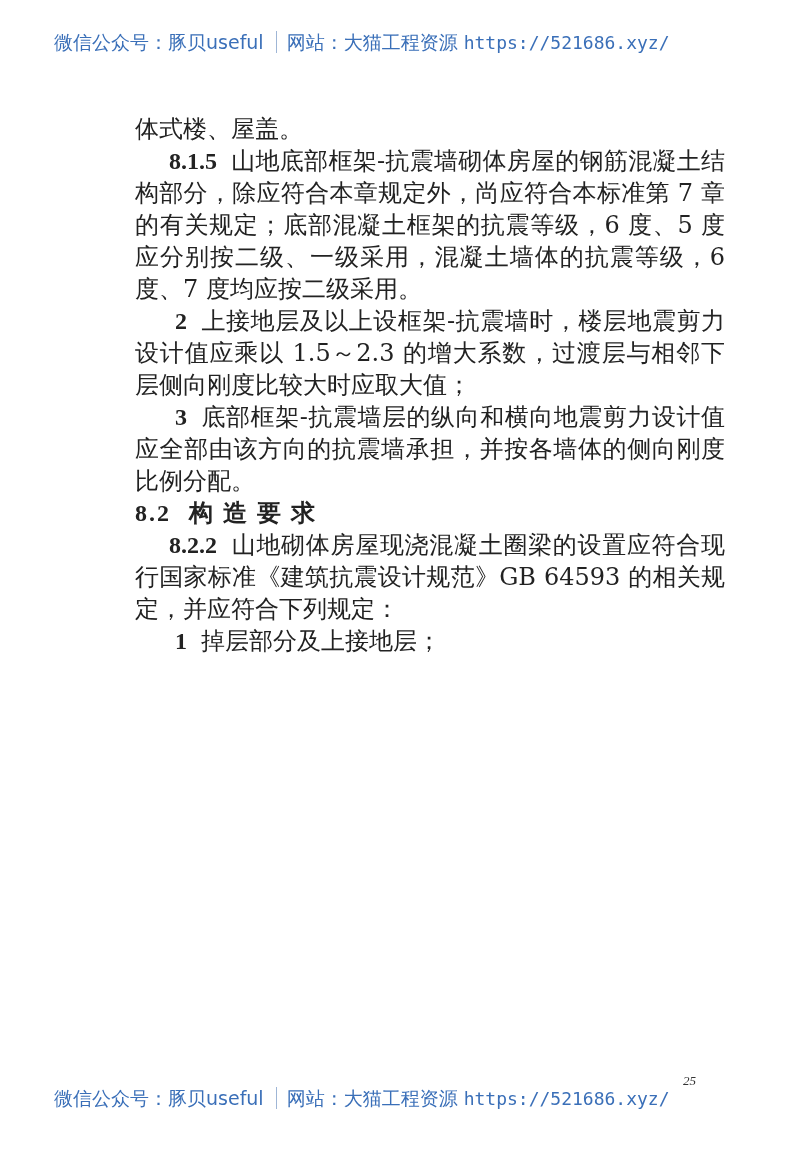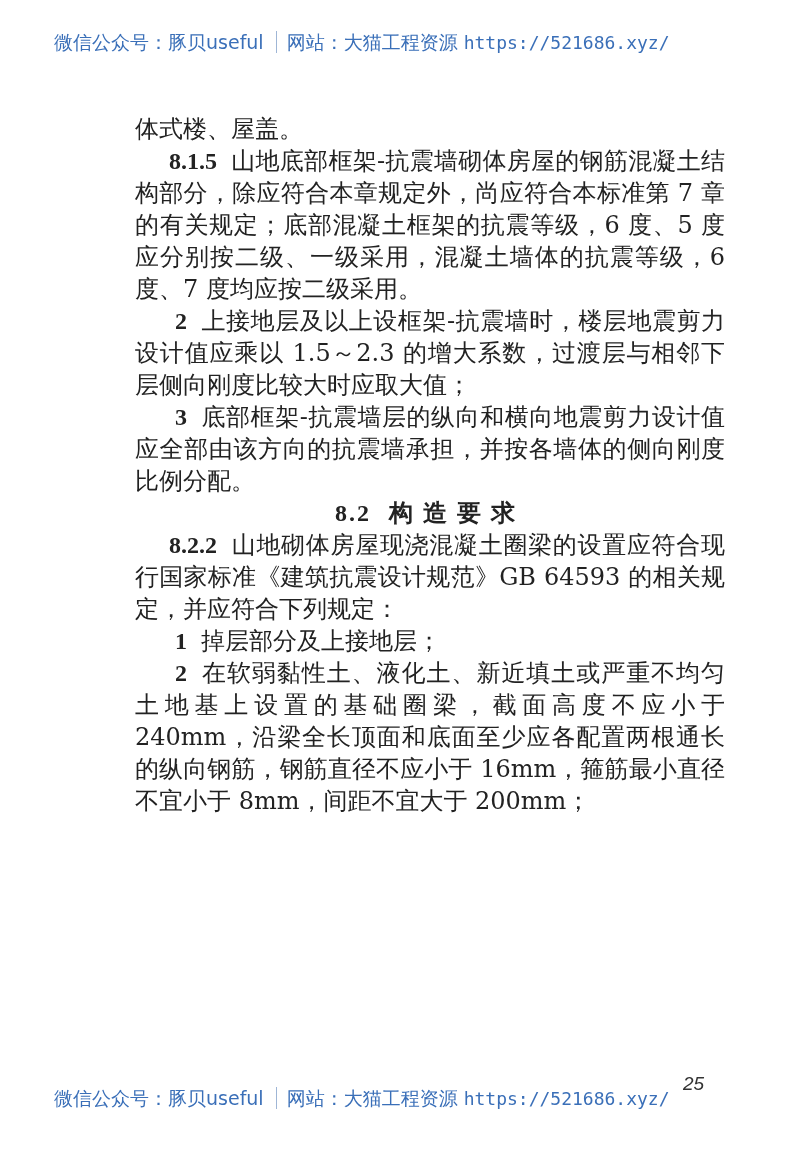--- a/index.html
+++ b/index.html
@@ -59,39 +59,39 @@
       font-family: Liberation Serif, serif;
       margin-right: 14px;
       margin-left: 34px;
     }
     .item-no {
       font-weight: bold;
       font-family: "Liberation Serif", "DejaVu Serif", serif;
       margin-right: 14px;
     }
     .section-title {
-      text-align: center;
+      text-align: left;
       font-weight: bold;
       margin: 10px 0 12px 0;
       letter-spacing: 2px;
     }
     .section-title .sec-no {
       font-family: "Liberation Serif", "DejaVu Serif", serif;
       margin-right: 18px;
     }
     .section-title .sec-name {
       letter-spacing: 10px;
     }
     .page-number {
       position: absolute;
       left: 683px;
       top: 1073px;
-      font-family: Liberation Sans, sans-serif;
+      font-family: Liberation Serif, serif;
       font-style: italic;
-      font-size: 19px;
+      font-size: 13px;
       color: #333333;
     }
   </style>
 </head>
 <body>
 
 <div class="watermark wm-top">
   <span>微信公众号：豚贝useful</span><span class="sep"></span><span>网站：大猫工程资源</span><span class="url">https://521686.xyz/</span>
 </div>
 
@@ -113,22 +113,19 @@
     <span class="sec-no">8.2</span><span class="sec-name">构造要求</span>
   </p>
 
 
   <p>
     <span class="clause-no">8.2.2</span><span>山地砌体房屋现浇混凝土圈梁的设置应符合现行国家标准《建筑抗震设计规范》GB 64593 的相关规定，并应符合下列规定：</span>
   </p>
   <p class="indent">
     <span class="item-no">1</span><span>掉层部分及上接地层；</span>
   </p>
-  <p class="indent">
-    <span class="item-no">2</span><span>在软弱黏性土、液化土、新近填土或严重不均匀土地基上设置的基础圈梁，截面高度不应小于 240mm，沿梁全长顶面和底面至少应各配置两根通长的纵向钢筋，钢筋直径不应小于 16mm，箍筋最小直径不宜小于 8mm，间距不宜大于 200mm；</span>
-  </p>
 </div>
 
 <div class="page-number">25</div>
 
 <div class="watermark wm-bottom">
   <span>微信公众号：豚贝useful</span><span class="sep"></span><span>网站：大猫工程资源</span><span class="url">https://521686.xyz/</span>
 </div>
 
 </body></html>

